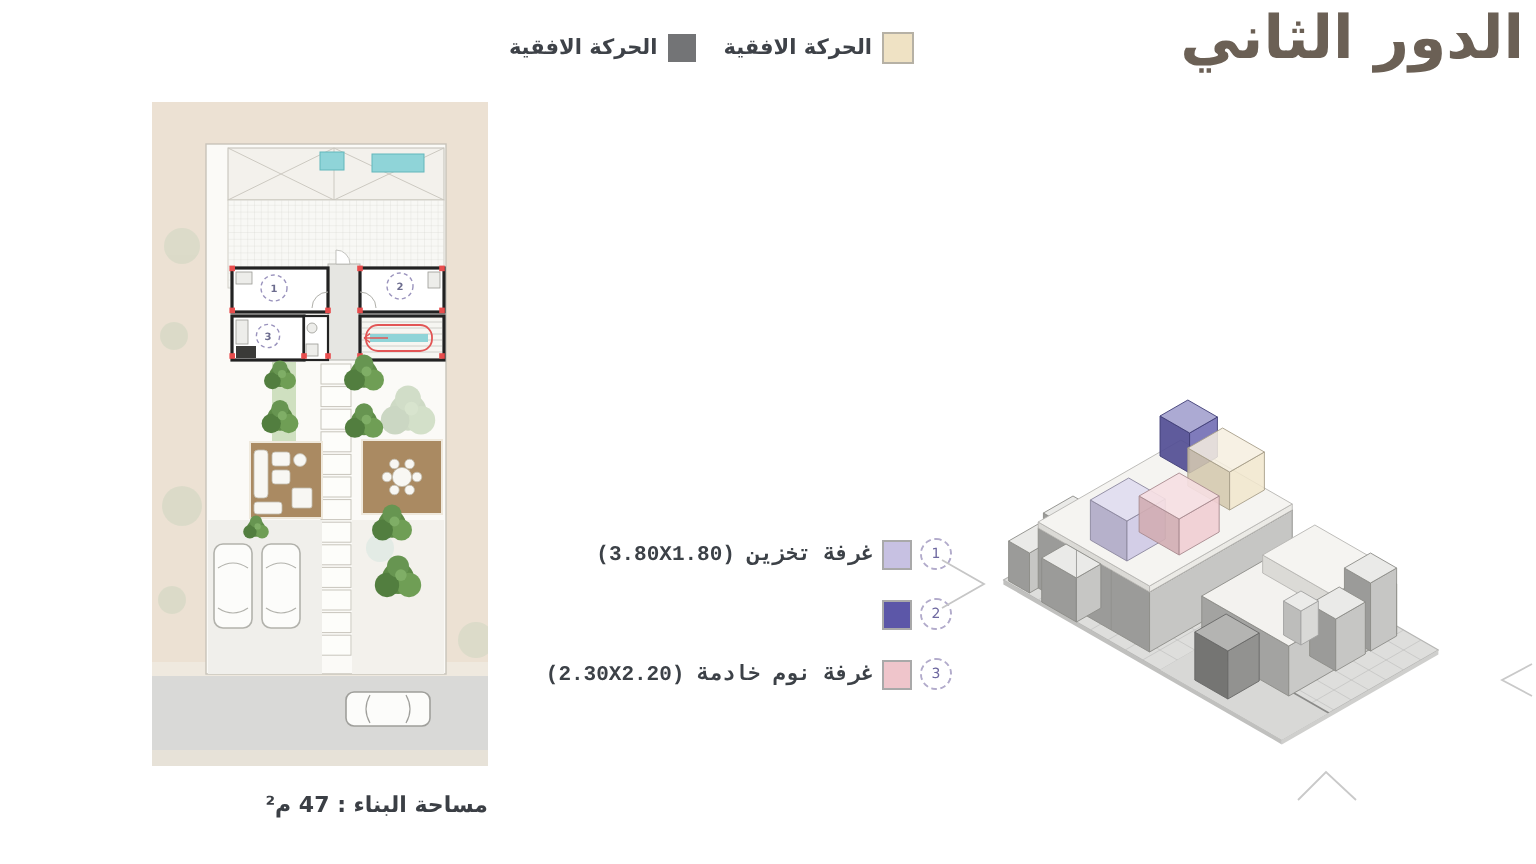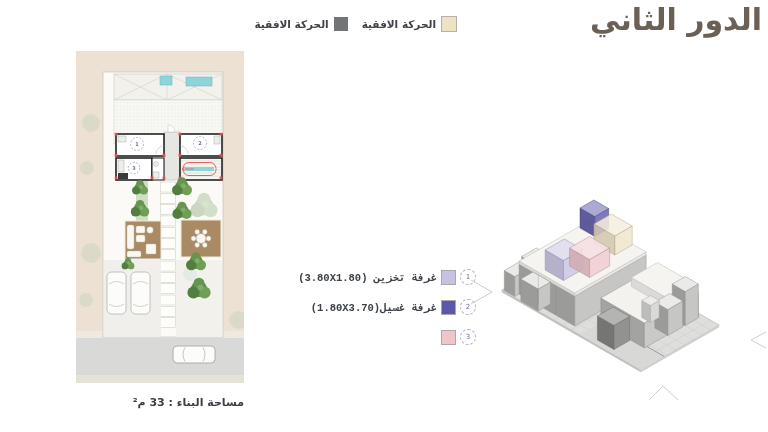--- a/index.html
+++ b/index.html
@@ -215,25 +215,25 @@
 
 <div class="room-list">
   <div class="room-row">
     <span class="tag">1</span>
     <span class="sw2" style="background: rgb(199, 193, 226);"></span>
     <span class="rlabel"><span>غرفة تخزين</span> <span>(3.80X1.80)</span></span>
   </div>
   <div class="room-row">
     <span class="tag">2</span>
     <span class="sw2" style="background: rgb(92, 87, 168);"></span>
-    <span class="rlabel"><span>غرفة غسيل</span><span>(1.80X3.70)</span></span>
   </div>
   <div class="room-row">
     <span class="tag">3</span>
     <span class="sw2" style="background: rgb(239, 197, 203);"></span>
+    <span class="rlabel"><span>غرفة نوم خادمة</span> <span>(2.30X2.20)</span></span>
   </div>
 </div>
 
 <svg id="iso" class="abs" style="left:500px;top:188px;" width="245" height="205" viewBox="0 0 245 205">
     <polygon points="80,57 219.2,137 140.89999999999998,182 1.7000000000000028,102" fill="#dededc" stroke="#b6b6b4" stroke-width="0.6" fill-opacity="1" stroke-linejoin="round"></polygon>
     <line x1="88.7" y1="62" x2="10.400000000000006" y2="107" stroke="#c2c2c0" stroke-width="0.35"></line>
     <line x1="97.4" y1="67" x2="19.10000000000001" y2="112" stroke="#c2c2c0" stroke-width="0.35"></line>
     <line x1="106.1" y1="72" x2="27.800000000000004" y2="117" stroke="#c2c2c0" stroke-width="0.35"></line>
     <line x1="114.8" y1="77" x2="36.5" y2="122" stroke="#c2c2c0" stroke-width="0.35"></line>
     <line x1="123.5" y1="82" x2="45.2" y2="127" stroke="#c2c2c0" stroke-width="0.35"></line>
@@ -307,13 +307,13 @@
     <line x1="38.239999999999995" y1="117" x2="38.239999999999995" y2="87" stroke="#90908e" stroke-width="0.4"></line>
     <line x1="55.64" y1="127" x2="55.64" y2="97" stroke="#90908e" stroke-width="0.4"></line>
   </svg>
 
 <svg class="abs" style="left:0;top:0;pointer-events:none;" width="768" height="432" viewBox="0 0 768 432">
   <path d="M471,280 L492,292 L471,304" fill="none" stroke="#c6c6c6" stroke-width="0.9"></path>
   <path d="M649,400 L663,386 L678,400" fill="none" stroke="#c9c9c9" stroke-width="0.9"></path>
   <path d="M766,332 L751,340 L766,348" fill="none" stroke="#c9c9c9" stroke-width="0.9"></path>
 </svg>
 
-<div class="footer-area">مساحة البناء : 33 م²</div>
+<div class="footer-area">مساحة البناء : 47 م²</div>
 
 </body></html>

